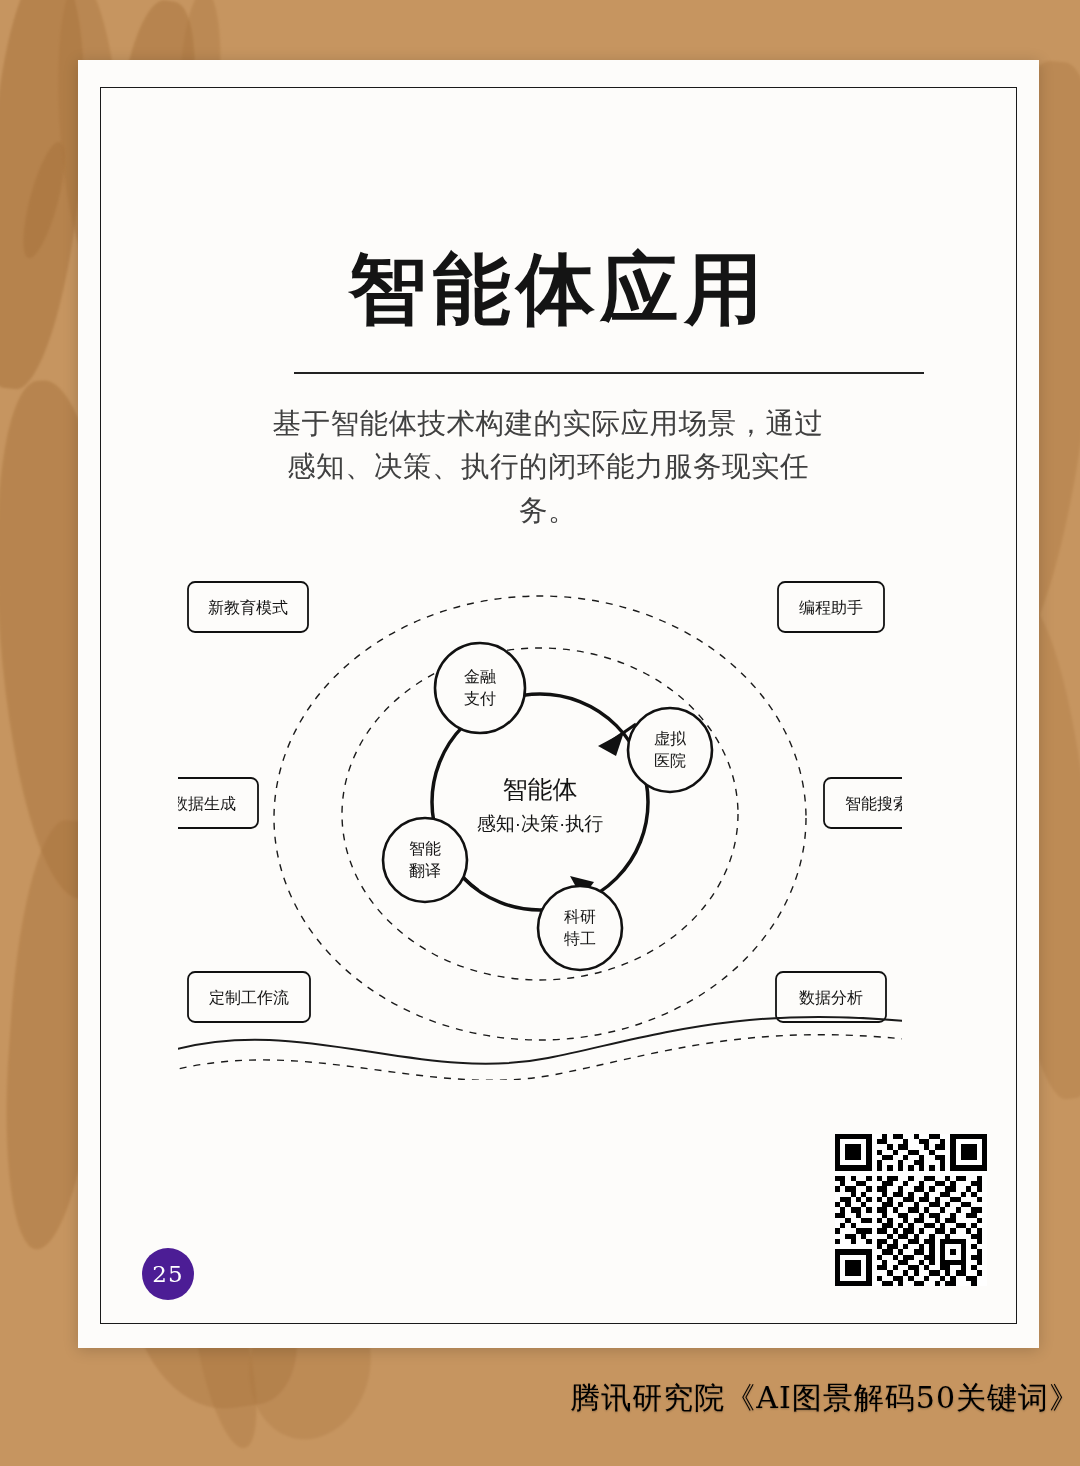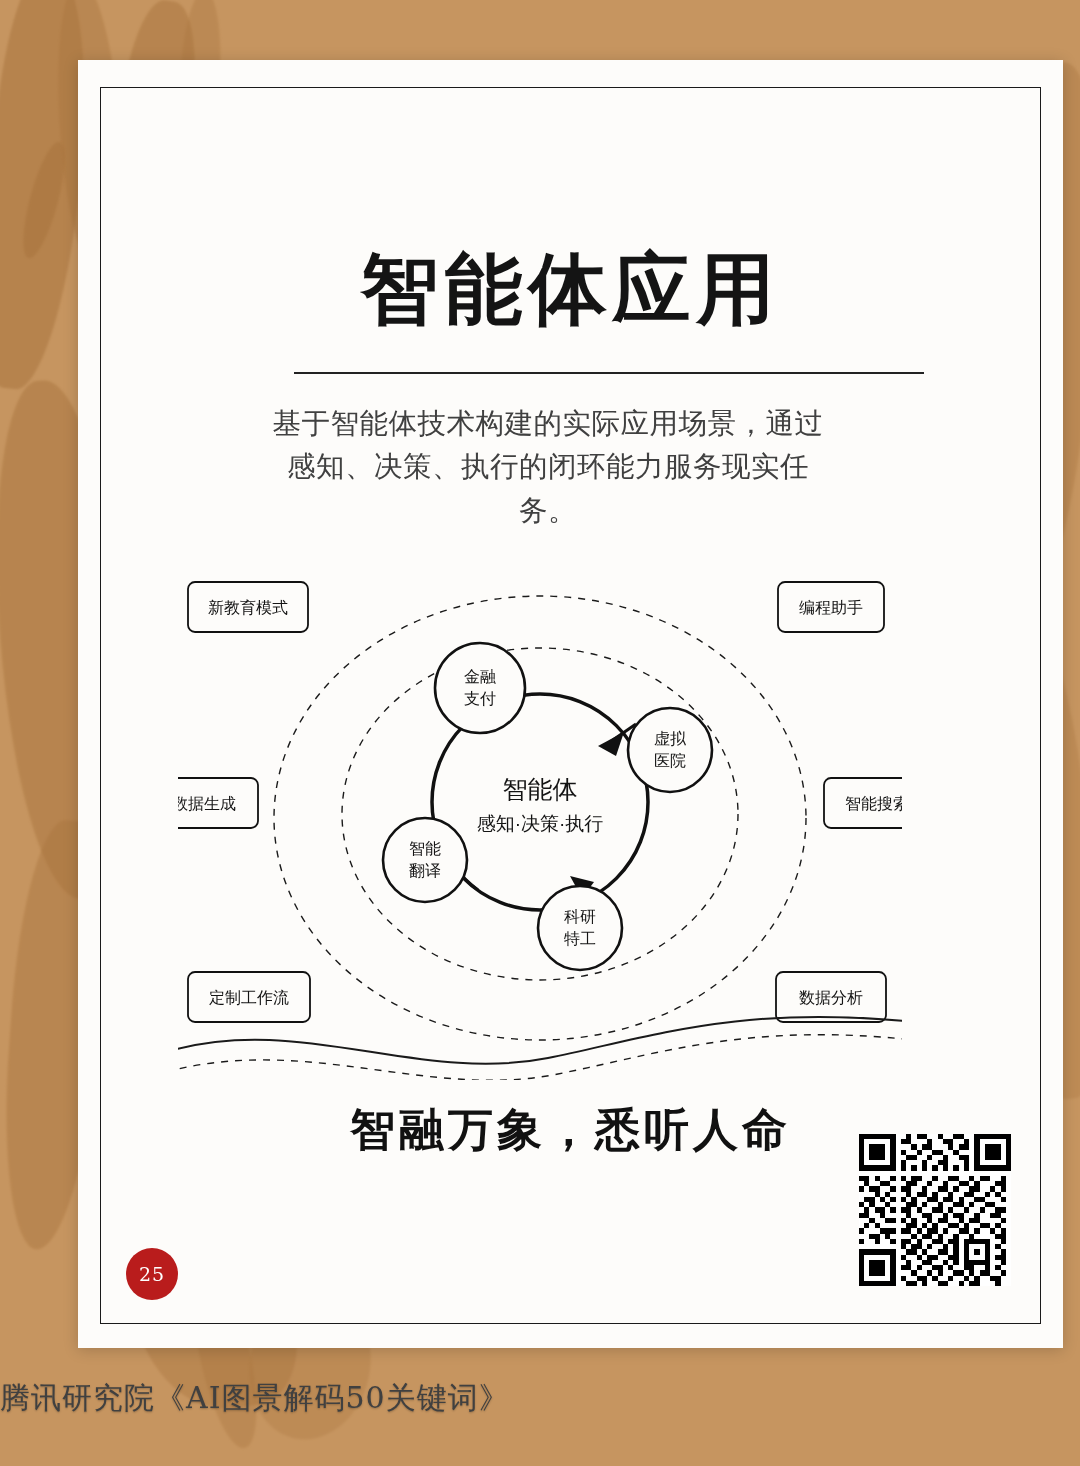--- a/index.html
+++ b/index.html
@@ -42,21 +42,20 @@
 
   
   .card {
     position: absolute;
     left: 78px;
     top: 60px;
     width: 961px;
     height: 1288px;
     background: #fdfcfa;
     box-shadow: 0 2px 14px rgba(0,0,0,.18);
-    padding-left: 24px;
   }
   .card-inner-border {
     position: absolute;
     left: 22px;
     top: 27px;
     right: 22px;
     bottom: 24px;
     border: 1.5px solid #1a1a1a;
     pointer-events: none;
   }
@@ -112,29 +111,29 @@
     text-align: center;
     font-family: "DejaVu Serif", "Liberation Serif", serif;
     font-weight: bold;
     font-size: 45px;
     letter-spacing: 4px;
     color: #111;
   }
 
   .page-badge {
     position: absolute;
-    left: 48px;
+    left: 64px;
     bottom: 48px;
     width: 52px;
     height: 52px;
     border-radius: 50%;
-    background: #b91c1c;
+    background: #4c1d95;
     color: #fff;
     font-family: "DejaVu Serif", "Liberation Serif", serif;
-    font-size: 19px;
+    font-size: 23px;
     display: flex;
     align-items: center;
     justify-content: center;
     letter-spacing: 1px;
   }
 
   .qr {
     position: absolute;
     right: 52px;
     bottom: 62px;
@@ -142,24 +141,24 @@
     height: 152px;
     background: #fff;
   }
   .qr svg { display:block; }
 
   .footer {
     position: absolute;
     left: 0;
     top: 1378px;
     width: 100%;
-    text-align: left;
+    text-align: right;
     font-family: "DejaVu Serif", "Liberation Serif", serif;
     font-size: 30px;
-    color: #404040;
+    color: #000000;
     letter-spacing: 1px;
     text-shadow: 0 1px 2px rgba(0,0,0,.25);
   }
 
   
   .node-text {
     font-family: "Liberation Sans", sans-serif;
     fill: #141414;
   }
 </style>
@@ -251,21 +250,20 @@
       <g>
         <rect x="598" y="412" width="110" height="50" rx="7" fill="#fdfcfa" stroke="#111" stroke-width="1.8"></rect>
         <text class="node-text" x="653" y="443" text-anchor="middle" font-size="16">数据分析</text>
       </g>
 
       <path d="M -12 492 C 120 452 240 524 370 498 C 470 478 560 444 736 462" fill="none" stroke="#1a1a1a" stroke-width="2"></path>
       <path d="M -12 512 C 130 474 250 540 380 514 C 480 494 570 462 736 480" fill="none" stroke="#1a1a1a" stroke-width="1.4" stroke-dasharray="7 7"></path>
     </svg>
   </div>
 
-  <div class="tagline">智融万象，悉听人命</div>
 
   <div class="page-badge">25</div>
 
   <div class="qr">
     <svg width="152" height="152" viewBox="0 0 29 29" shape-rendering="crispEdges" xmlns="http://www.w3.org/2000/svg">
       <rect width="29" height="29" fill="#ffffff"></rect>
       <g fill="#000000">
 
         <rect x="0" y="0" width="7" height="1"></rect>
           <rect x="0" y="6" width="7" height="1"></rect>

